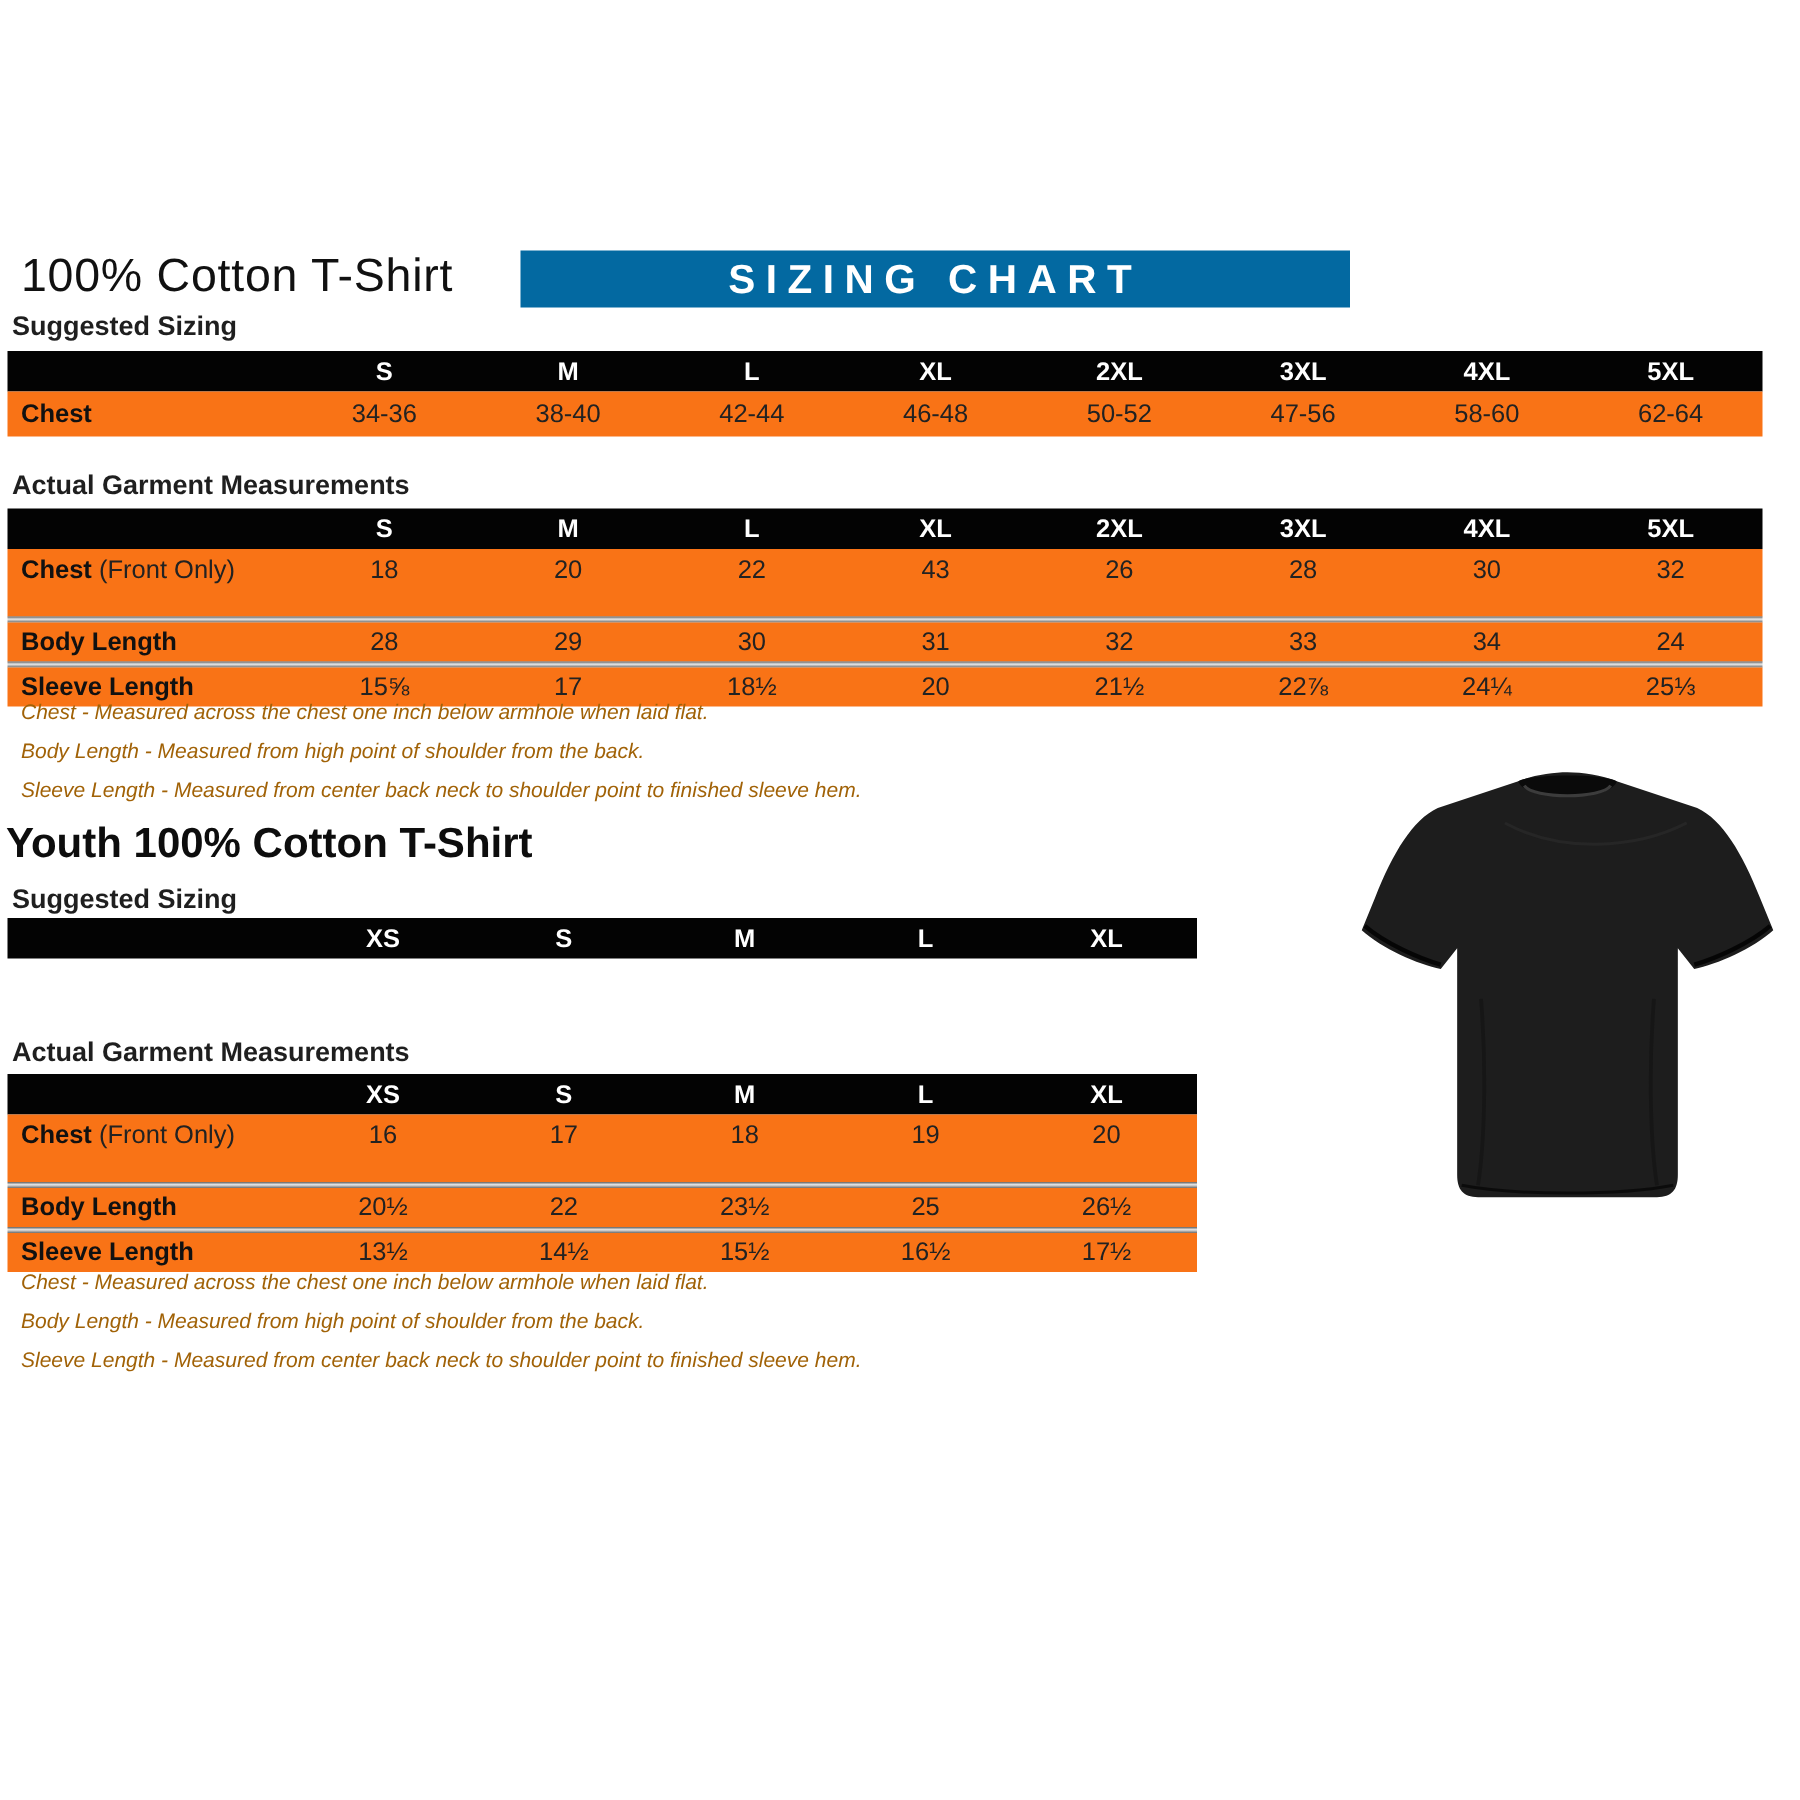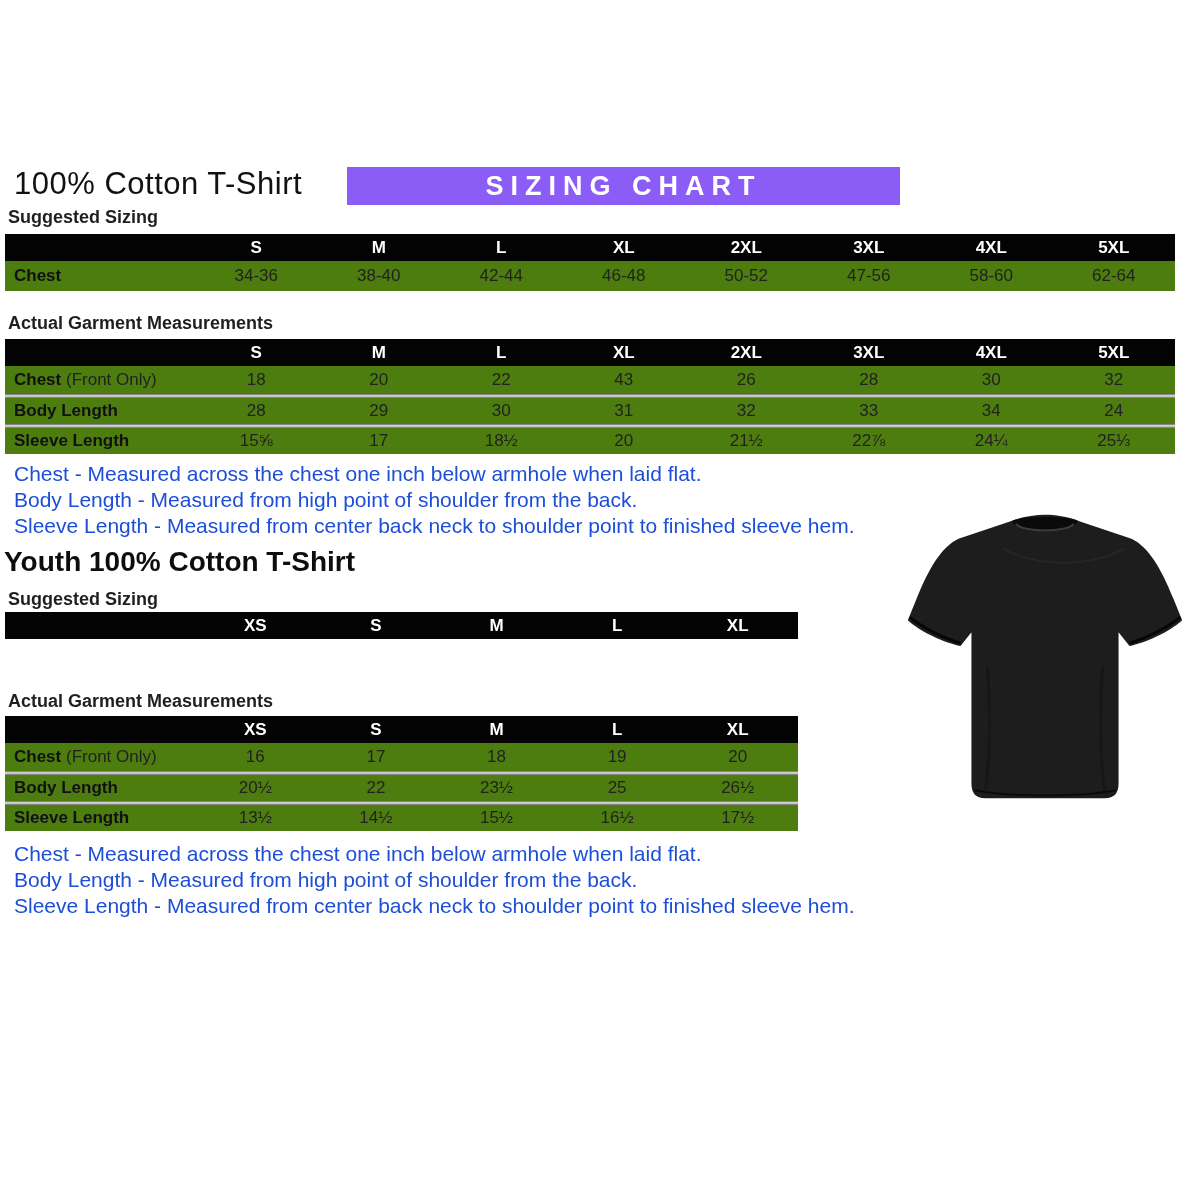--- a/index.html
+++ b/index.html
@@ -3,43 +3,43 @@
 <meta charset="utf-8">
 <style>
   html,body{margin:0;padding:0;}
   body{
     width:1200px;height:1200px;position:relative;background:#ffffff;
     font-family:"Liberation Sans", sans-serif;color:#1a1a1a;overflow:hidden;
   }
   .abs{position:absolute;}
   .adult-title{left:14px;top:166px;font-size:31px;font-weight:400;color:#111;letter-spacing:0.5px;}
   .banner{
-    left:347px;top:167px;width:553px;height:38px;background:#8b5cf6;color:#ffffff;
+    left:347px;top:167px;width:553px;height:38px;background:#0369a1;color:#ffffff;
     font-weight:bold;font-size:27px;letter-spacing:7px;text-align:center;line-height:39px;
   }
   .sec-heading{font-size:18px;color:#1f1f1f;font-weight:bold;}
   .youth-title{left:4px;top:546px;font-size:28px;font-weight:bold;color:#0d0d0d;}
 
   .tbl{left:5px;}
   .tbl-a{width:1170px;}
   .tbl-y{width:793px;}
   .grid-a{display:grid;grid-template-columns:190px repeat(8,1fr);}
   .grid-y{display:grid;grid-template-columns:190px repeat(5,1fr);}
   .thead{background:#030303;height:27px;}
   .thead div{color:#fff;font-weight:bold;font-size:17px;text-align:center;line-height:27px;}
-  .trow{background:#4d7c0f;}
+  .trow{background:#f97316;}
   .trow div{font-size:17px;text-align:center;color:#222;}
   .r30 div{line-height:30px;} .r30{height:30px;}
-  .r28 div{line-height:28px;} .r28{height:28px;}
+  .r28 div{line-height:28px;} .r28{height:45px;}
   .r26 div{line-height:26px;} .r26{height:26px;}
   .rowlabel{text-align:left !important;padding-left:9px;white-space:nowrap;}
   .rowlabel .lab{font-weight:bold;color:#111;}
   .rowlabel .labnote{font-weight:400;color:#222;}
   .sep{height:4px;background:linear-gradient(180deg,#5f5f5f 0%,#e9e9e9 45%,#6b6b6b 100%);}
-  .notes{font-size:21px;color:#1d4ed8;line-height:26.2px;white-space:nowrap;}
+  .notes{font-size:14px;color:#a16207;line-height:26.2px;white-space:nowrap;font-style:italic;}
   .tee{left:895px;top:487px;width:300px;height:333px;}
 </style>
 </head>
 <body>
 
 <div class="abs adult-title">100% Cotton T-Shirt</div>
 <div class="abs banner">SIZING CHART</div>
 
 <div class="abs sec-heading" style="left:8px;top:207px;">Suggested Sizing</div>
 

